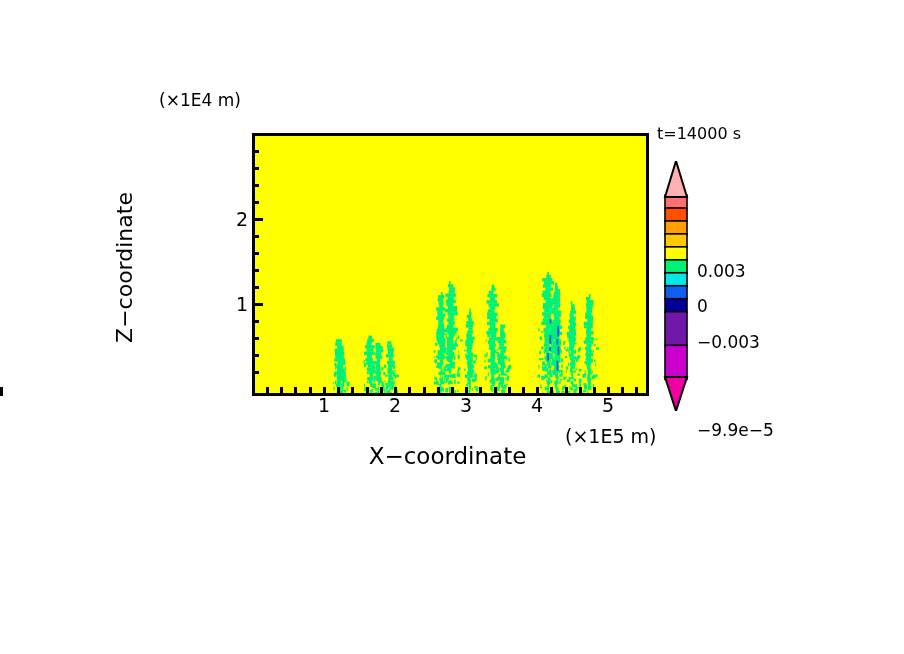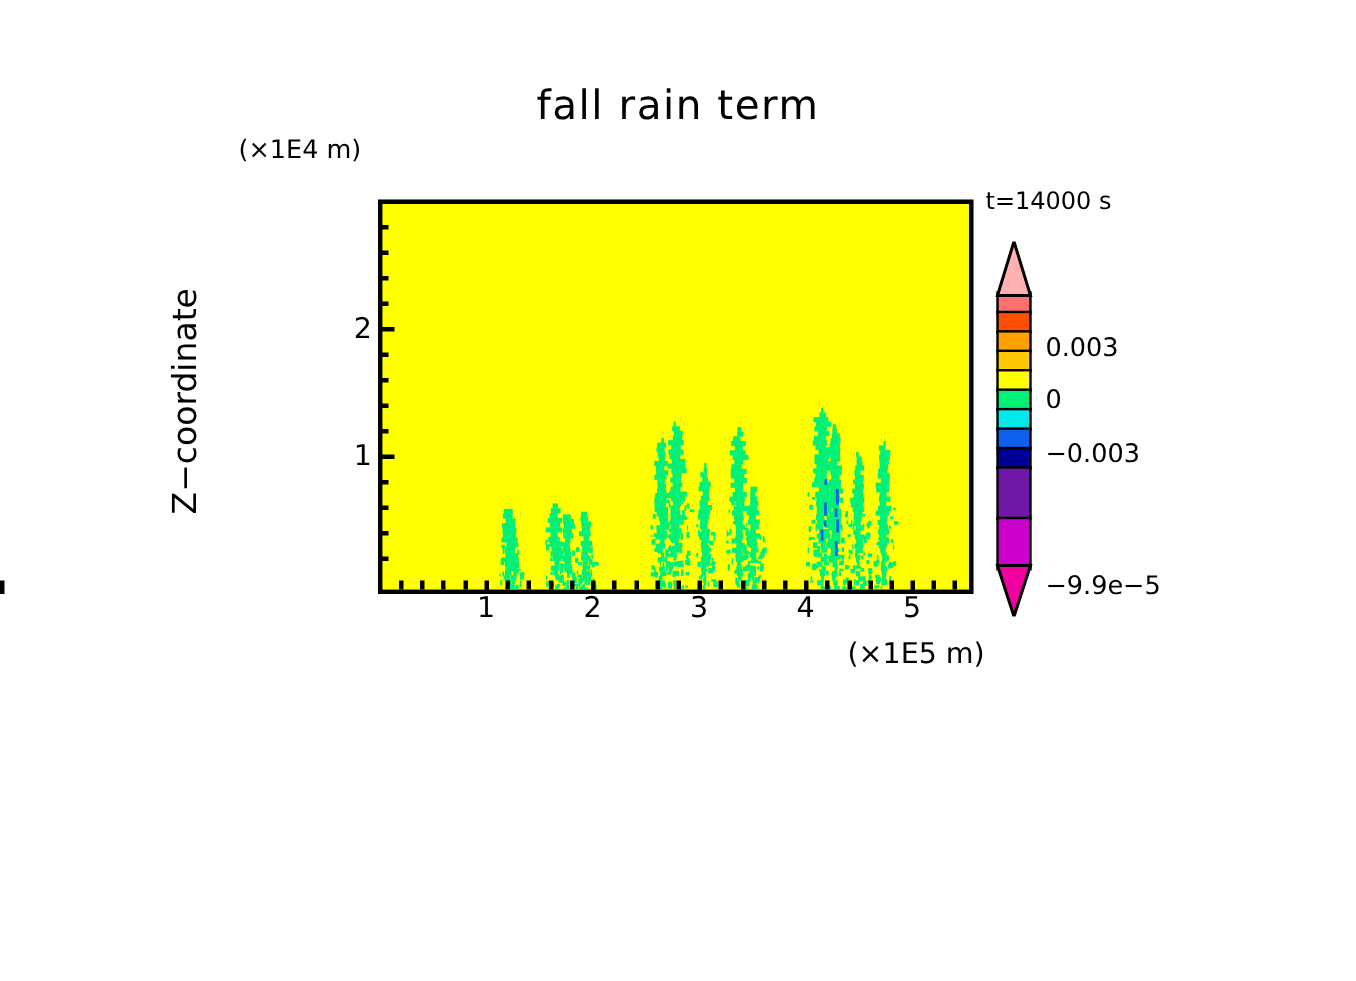--- a/index.html
+++ b/index.html
@@ -116,28 +116,28 @@
     position: absolute;
     left: 661px; top: 161px;
     width: 30px; height: 250px;
   }
   .cbar svg { display: block; }
   .cbar-label {
     position: absolute;
     font-size: 17px;
     white-space: pre;
     left: 697px;
+    margin-top: 39px;
   }
 </style>
 </head>
 <body>
 
 <div class="fig">
 
-  <div class="title">fall rain term</div>
 
   <div class="zunits">(×1E4 m)</div>
 
   <div class="timestamp">t=14000 s</div>
 
   <div class="plot-frame">
     <svg class="plot-canvas" viewBox="0 0 391 257" preserveAspectRatio="none">
       <rect x="0" y="0" width="391" height="257" fill="#ffff00"></rect>
       <g id="streaks" fill="#00f078">
           <rect x="80.86" y="203.25" width="5.98" height="3.4"></rect>
@@ -1152,20 +1152,21 @@
   <div class="tick xtick-minor" style="left:621px"></div>
   <div class="tick xtick-minor" style="left:635px"></div>
 
   <div class="xtick-label" style="left:309px">1</div>
   <div class="xtick-label" style="left:380px">2</div>
   <div class="xtick-label" style="left:451px">3</div>
   <div class="xtick-label" style="left:522px">4</div>
   <div class="xtick-label" style="left:593px">5</div>
 
   <div class="ylabel">Z−coordinate</div>
+  <div class="xlabel">X−coordinate</div>
   <div class="xunits">(×1E5 m)</div>
 
   <div class="cbar">
     <svg width="30" height="250" viewBox="0 0 30 250">
       <g id="cbar-bands">
           <rect x="4" y="34" width="22" height="13.45774647887324" fill="#ff7070" stroke="#000" stroke-width="1.6"></rect>
           <rect x="4" y="46.95774647887324" width="22" height="13.45774647887324" fill="#ff5000" stroke="#000" stroke-width="1.6"></rect>
           <rect x="4" y="59.91549295774648" width="22" height="13.45774647887324" fill="#ffa000" stroke="#000" stroke-width="1.6"></rect>
           <rect x="4" y="72.87323943661971" width="22" height="13.45774647887324" fill="#ffc800" stroke="#000" stroke-width="1.6"></rect>
           <rect x="4" y="85.83098591549296" width="22" height="13.45774647887324" fill="#ffff00" stroke="#000" stroke-width="1.6"></rect>

